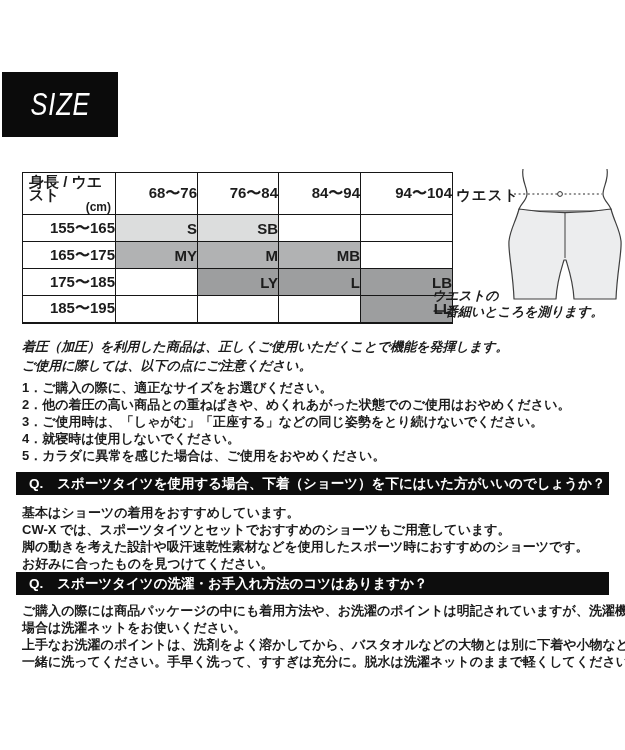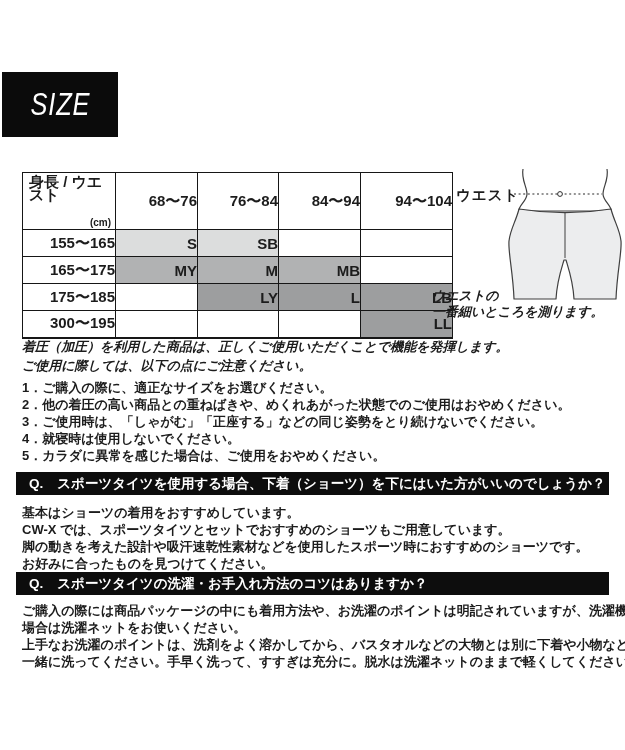--- a/index.html
+++ b/index.html
@@ -23,21 +23,21 @@
   
   .size-table{left:22px;top:172px;border-collapse:collapse;table-layout:fixed;}
   .size-table td,.size-table th{
     border:1px solid #161616;text-align:right;vertical-align:middle;
     font-weight:700;font-size:15px;padding:0;background:#ffffff;
   }
   .size-table{border-bottom:2px solid #161616;padding-left:16px;}
   .size-table tr{height:27px;}
   .size-table tr.hdr{height:31px;}
   .corner-cell{font-size:13px;text-align:left !important;padding:2px 4px 0 6px !important;line-height:13px;}
-  .corner-unit{display:block;text-align:right;font-size:10px;font-weight:700;margin-top:15px;}
+  .corner-unit{display:block;text-align:right;font-size:12px;font-weight:700;margin-top:0px;}
   .shade1{background:#dcdddd !important;}
   .shade2{background:#b1b2b3 !important;}
   .shade3{background:#9d9e9f !important;}
 
   
   .fig-svg{left:503px;top:168px;}
   .waist-label{left:456px;top:186px;font-size:14.5px;font-weight:700;letter-spacing:1px;}
   .fig-caption{left:432px;top:288px;font-size:13px;font-weight:700;line-height:16px;white-space:nowrap;font-style:italic;}
 
   
@@ -98,21 +98,21 @@
     <td></td>
   </tr>
   <tr>
     <td>175〜185</td>
     <td></td>
     <td class="shade3">LY</td>
     <td class="shade3">L</td>
     <td class="shade3">LB</td>
   </tr>
   <tr>
-    <td>300〜195</td>
+    <td>185〜195</td>
     <td></td>
     <td></td>
     <td></td>
     <td class="shade3">LL</td>
   </tr>
 </tbody>
   </table>
 
 <svg class="abs fig-svg" width="122" height="134" viewBox="0 0 122 134">
 

